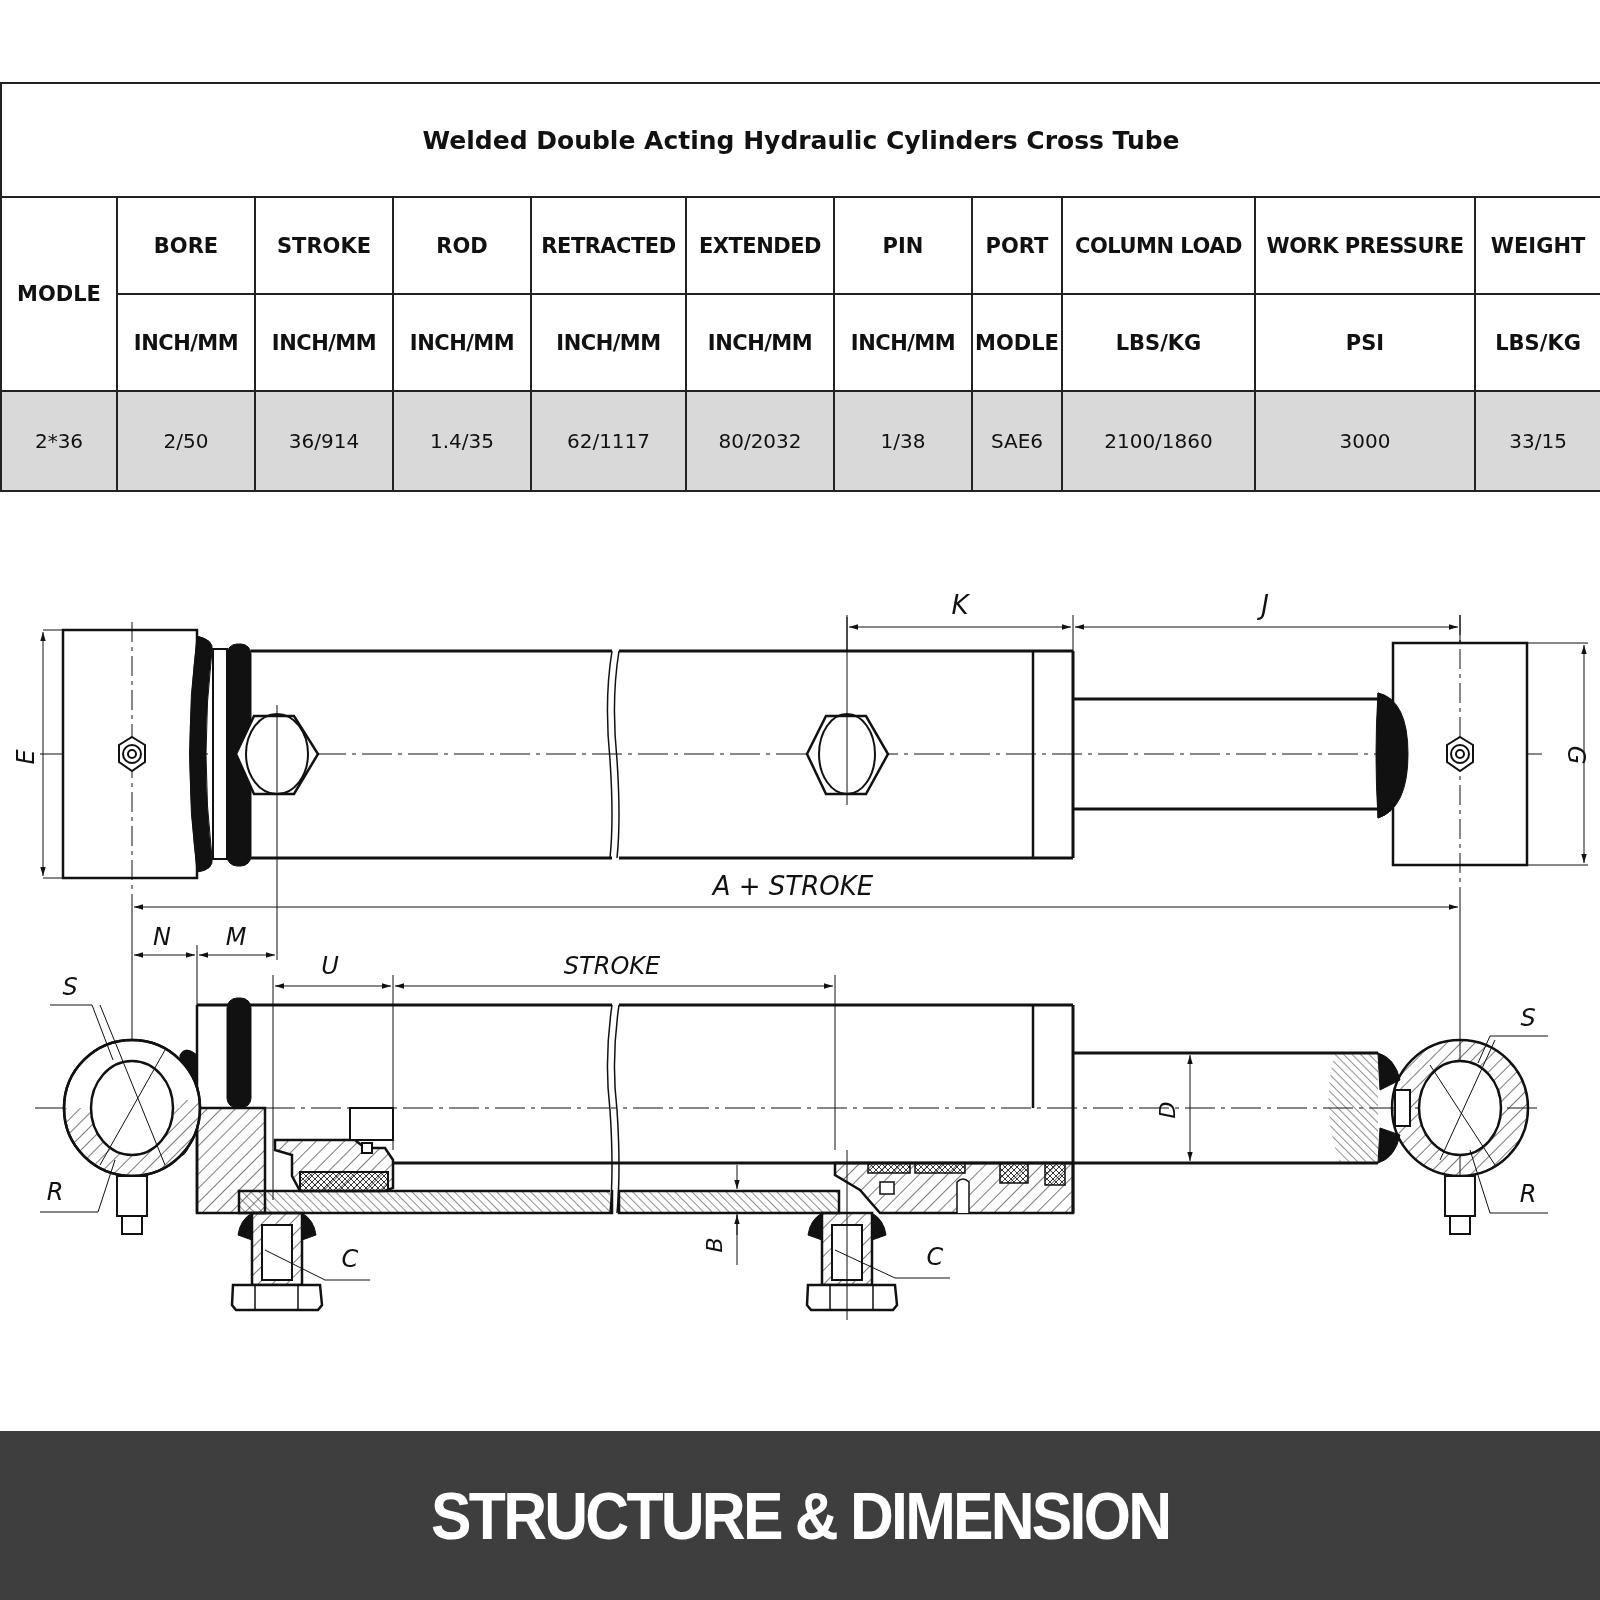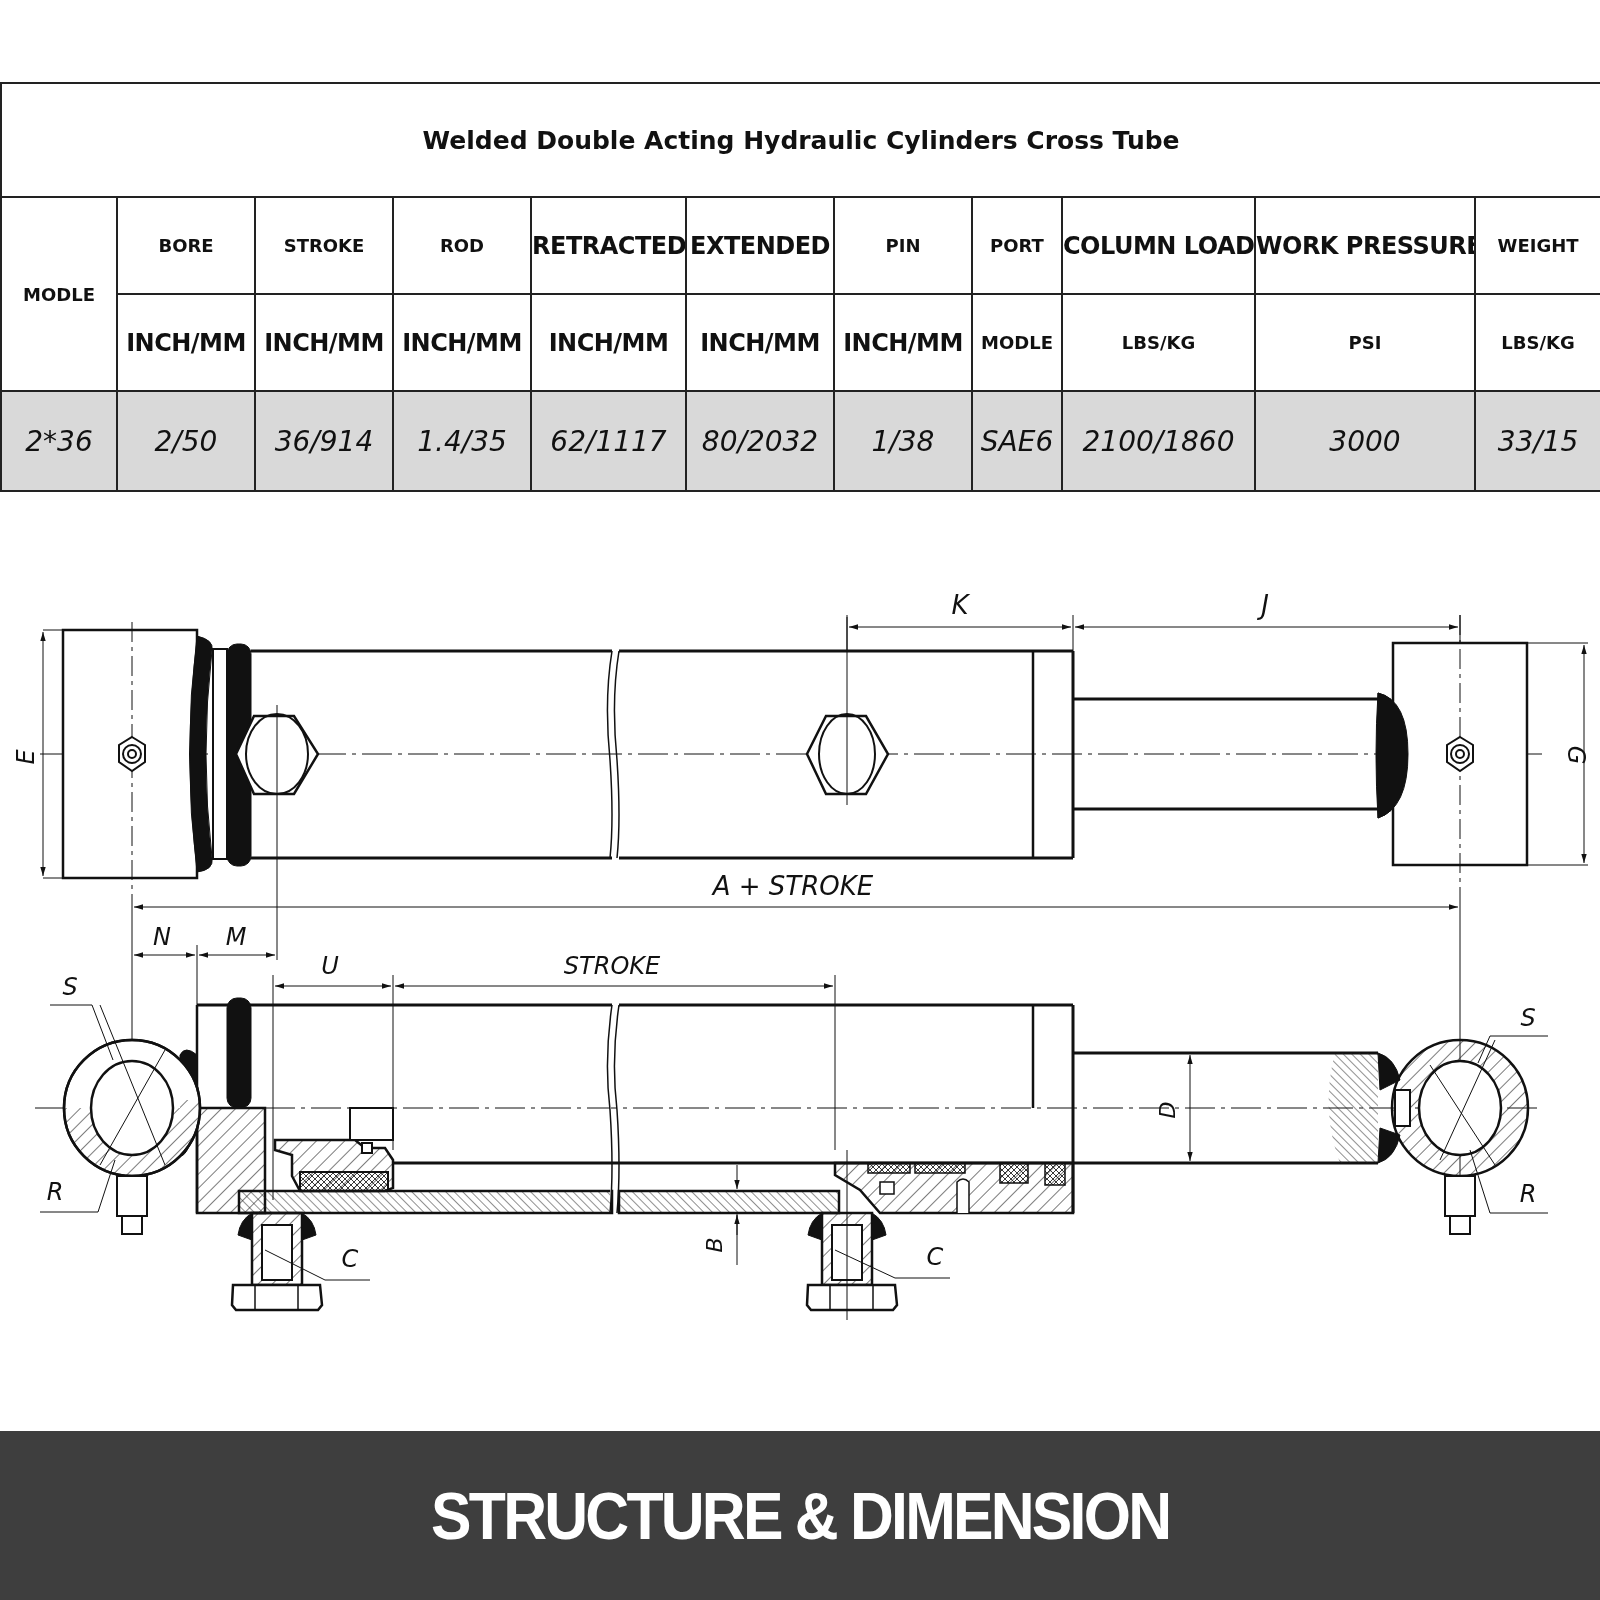--- a/index.html
+++ b/index.html
@@ -8,23 +8,23 @@
   .spec-table {
     position: absolute; left: 0; top: 82px; width: 1600px;
     border-collapse: collapse; table-layout: fixed;
     font-family: "DejaVu Sans", sans-serif; color: #111;
   }
   .spec-table td, .spec-table th {
     border: 2px solid #222; text-align: center; vertical-align: middle; padding: 0;
     overflow: hidden; white-space: nowrap;
   }
   .spec-table .title-cell { height: 112px; font-size: 25px; font-weight: bold; letter-spacing: 0px; }
-  .spec-table .hdr { height: 95px; font-size: 18px; font-weight: bold; }
-  .spec-table .hdr.tight { font-size: 24px; letter-spacing: -0.5px; }
-  .spec-table .val-row td { height: 98px; background: #d9d9d9; font-size: 28px; font-weight: normal; font-style: italic; }
+  .spec-table .hdr { height: 95px; font-size: 21px; font-weight: bold; }
+  .spec-table .hdr.tight { font-size: 21px; letter-spacing: -0.5px; }
+  .spec-table .val-row td { height: 98px; background: #d9d9d9; font-size: 20px; font-weight: normal; }
 
   .drawing { position: absolute; left: 0; top: 560px; width: 1600px; height: 760px; }
   .drawing text { font-family: "DejaVu Sans", sans-serif; font-style: italic; fill: #111; }
 
   .banner {
     position: absolute; left: 0; top: 1431px; width: 1600px; height: 169px;
     background: #3e3e3e; display: flex; align-items: center; justify-content: center; font-weight: bold;
   }
   .banner-text {
     color: #ffffff; font-family: "Liberation Sans", sans-serif; font-size: 66px;

